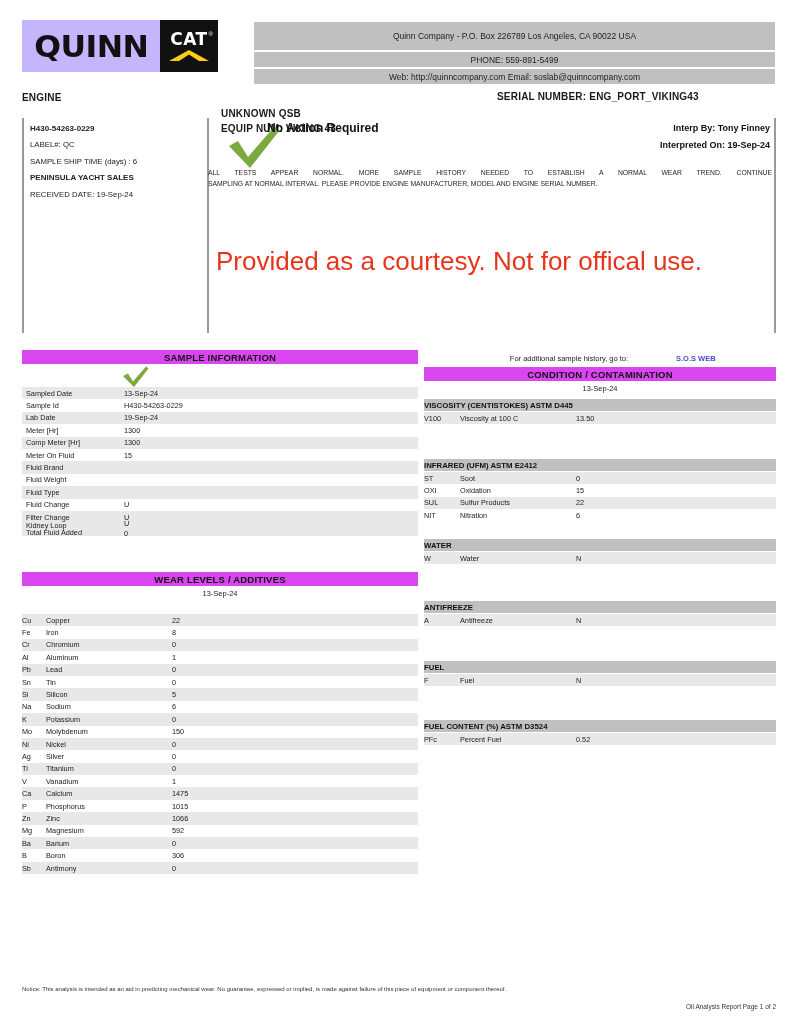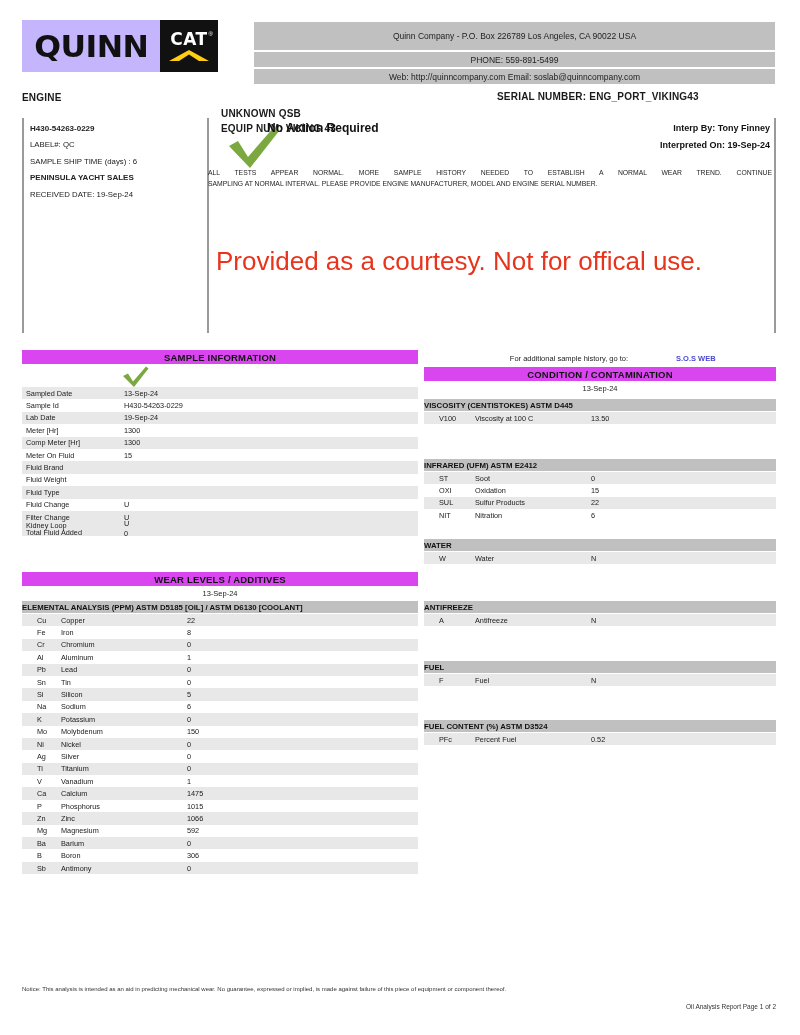--- a/index.html
+++ b/index.html
@@ -85,21 +85,21 @@
   .sos-label{position:absolute;left:424px;top:354px;width:290px;text-align:center;font-size:7.5px;color:#222;}
   .sos-link{position:absolute;left:676px;top:354px;font-size:7.5px;font-weight:bold;color:#4a4ad0;}
 
   #check-sample{position:absolute;left:122px;top:366px;width:28px;height:22px;}
 
   
   .tbl{position:absolute;}
   .row{display:flex;align-items:center;height:12.4px;font-size:7.3px;color:#1a1a1a;}
   .row.alt{background:#e8e8e8;}
   .row.plain{background:#ffffff;}
-  .c-abbr{width:22px;padding-left:15px;flex:none;}
+  .c-abbr{width:22px;padding-left:0;flex:none;}
   .c-name{flex:none;}
   .c-val{flex:none;text-align:left;}
 
   
   #tbl-sample{left:22px;top:387px;width:396px;}
   #tbl-sample .c-name{width:82px;padding-left:4px;}
   #tbl-sample .c-val{width:200px;padding-left:16px;}
 
   
   .stackrow{position:relative;height:12.4px;}
@@ -303,21 +303,20 @@
   <div class="rtbl" id="tbl-fc" style="left:424px;top:733px;">
       <div class="row alt">
         <div class="c-abbr">PFc</div>
         <div class="c-name">Percent Fuel</div>
         <div class="c-val">0.52</div>
       </div>
     </div>
 
   <div class="secbar" id="sb-wear">WEAR LEVELS / ADDITIVES</div>
   <div class="secdate" id="sd-wear">13-Sep-24</div>
-  <div class="subhdr" style="left:22px;top:601px;width:396px;height:12px;">ELEMENTAL ANALYSIS (PPM) ASTM D5185 [OIL] / ASTM D6130 [COOLANT]</div>
   <div class="ltbl" id="tbl-elem" style="left:22px;top:614px;">
       <div class="row alt">
         <div class="c-abbr">Cu</div>
         <div class="c-name">Copper</div>
         <div class="c-val">22</div>
       </div>
       <div class="row plain">
         <div class="c-abbr">Fe</div>
         <div class="c-name">Iron</div>
         <div class="c-val">8</div>

